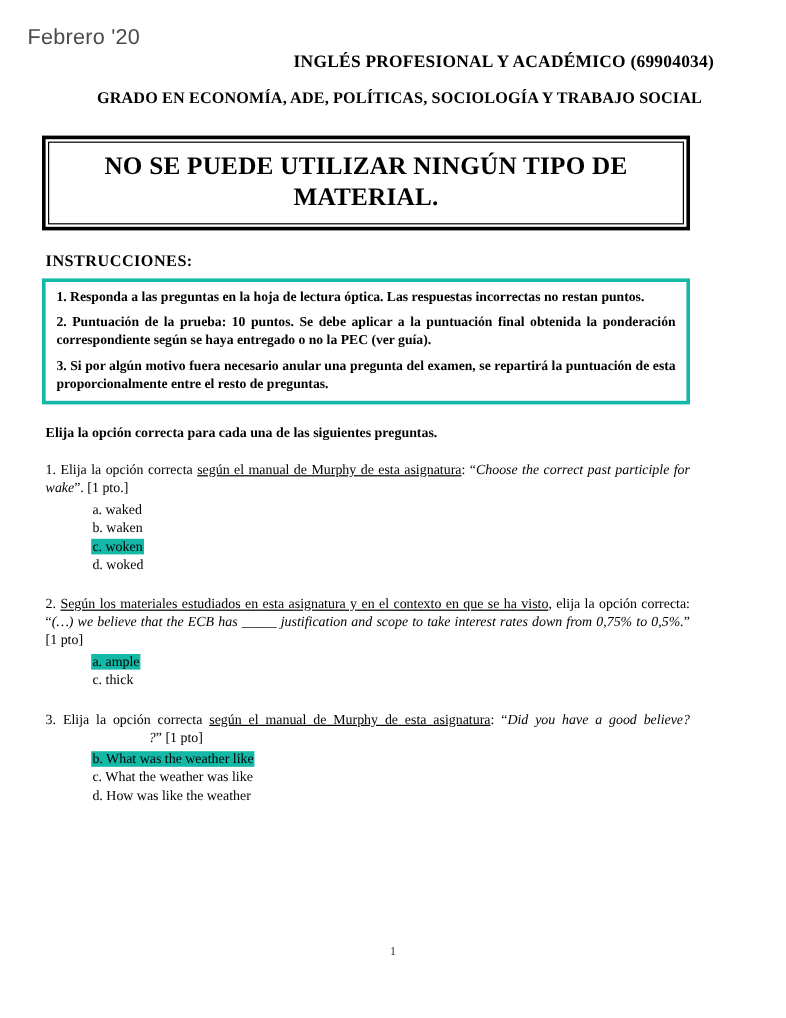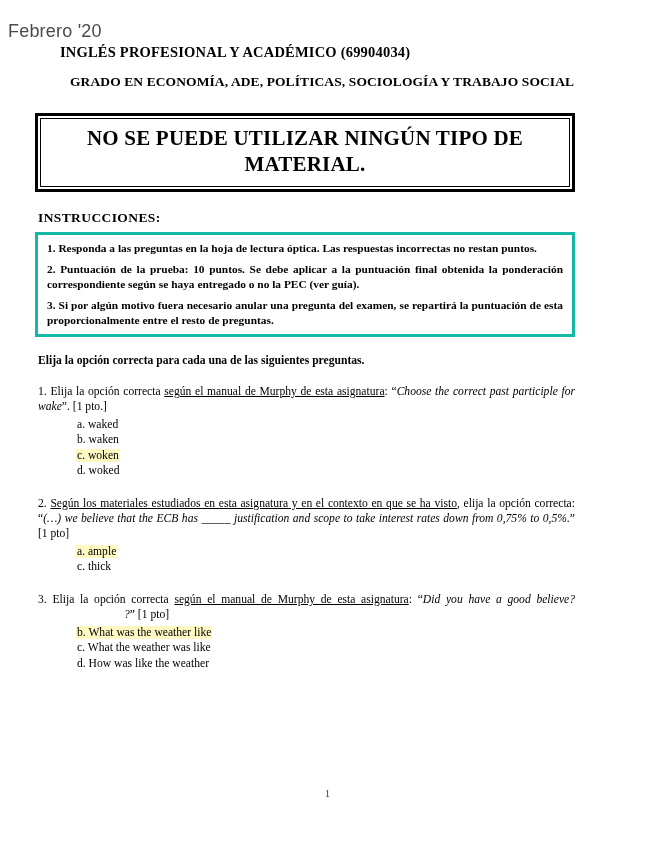--- a/index.html
+++ b/index.html
@@ -20,34 +20,34 @@
     position: relative;
     width: 655px;
     height: 848px;
     box-sizing: border-box;
     padding: 0;
   }
 
   
   .annotation-date {
     position: absolute;
-    left: 8px;
+    left: 23px;
     top: 22px;
     font-family: "Liberation Sans", sans-serif;
     font-size: 18px;
     font-weight: 400;
     color: #4a4a4a;
     letter-spacing: 0.2px;
     line-height: 1;
   }
 
   
   .doc-head {
     padding-top: 44px;
-    text-align: left;
+    text-align: right;
   }
   .course-title {
     font-family: "Liberation Serif", serif;
     font-weight: bold;
     font-size: 14.5px;
     letter-spacing: 0.2px;
     margin: 0 0 12px 0;
     padding: 0 60px;
     line-height: 1.15;
   }
@@ -136,21 +136,21 @@
     line-height: 1.33;
     margin: 0;
     white-space: nowrap;
   }
   .option > span.opt-text {
     display: inline;
     padding: 0 1px;
     margin-top: 32px;
   }
   .option.correct > span.opt-text {
-    background-color: #fef9c3;
+    background-color: #14b8a6;
   }
 
   
   .inline-gap { display: inline-block; width: 86px; }
 
   
   .page-number {
     position: absolute;
     left: 0;
     right: 0;

